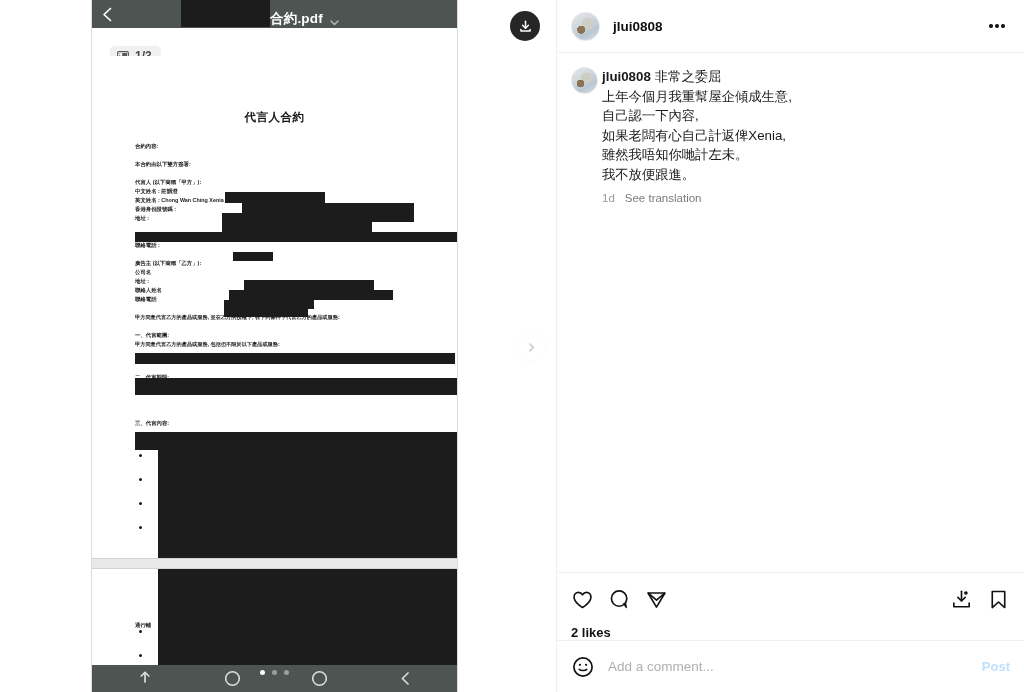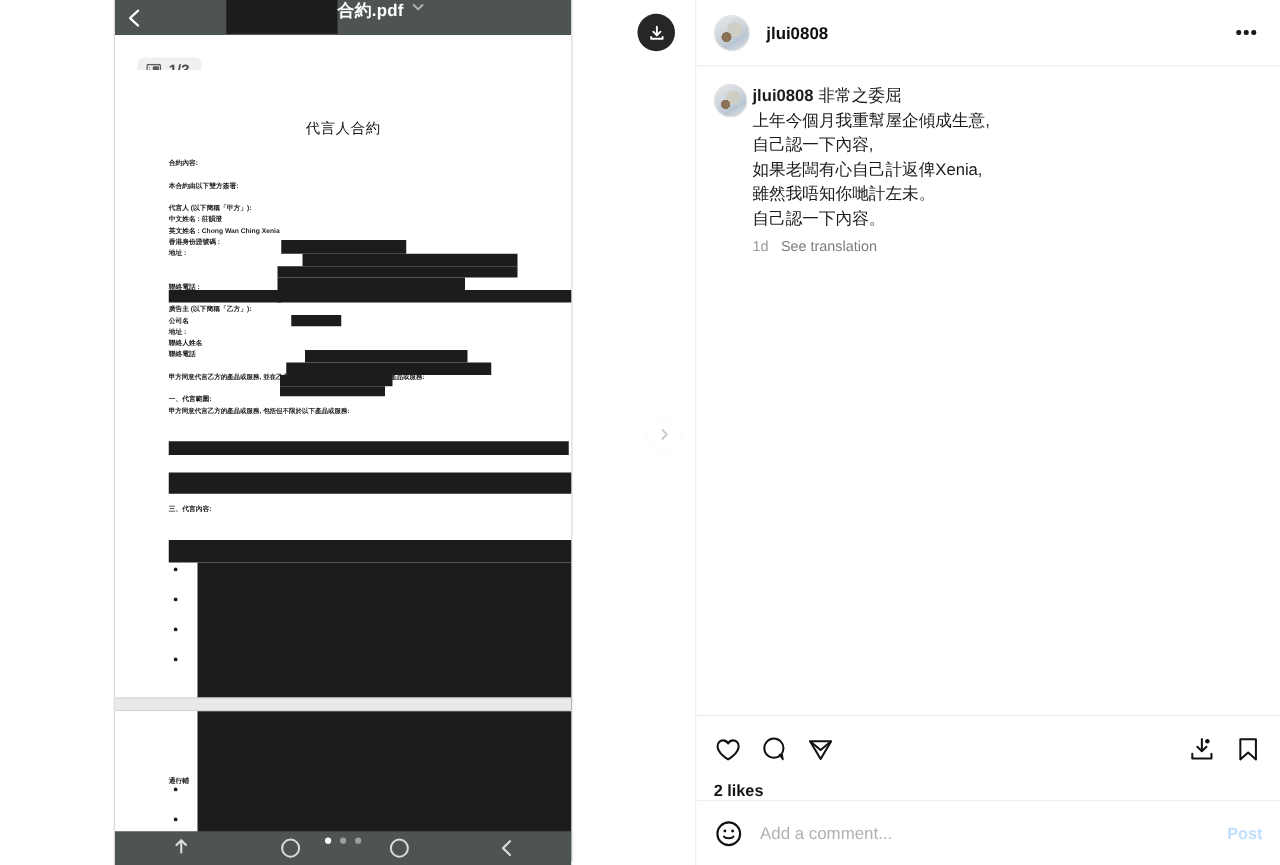--- a/index.html
+++ b/index.html
@@ -38,21 +38,21 @@
     display: flex; align-items: center; justify-content: center;
     cursor: pointer;
   }
   .pdf-back svg { display:block; }
   .pdf-redact-top {
     position: absolute; left: 89px; top: 0; width: 89px; height: 27px;
     background: #1c1c1c;
   }
   .pdf-title {
     position: absolute; left: 178px; top: 0; height: 28px;
-    display: flex; align-items: flex-start; gap: 6px;
+    display: flex; align-items: flex-end; gap: 6px;
     font-size: 13.5px; font-weight: 700; color: #ffffff; letter-spacing: .2px;
   }
   .pdf-title .chev { opacity: .55; display:flex; }
 
   .pdf-body {
     position: relative;
     height: 664px; width: 100%;
     background: #ffffff;
   }
   .page-chip {
@@ -66,22 +66,22 @@
 
   .doc-page { position: absolute; left: 0; width: 100%; background:#fff; }
   .doc-page.p1 { top: 28px; height: 484px; }
   .page-gap {
     position: absolute; left: 0; top: 530px; width: 100%; height: 11px;
     background: #e9e9e9; border-top: 1px solid #d3d3d3; border-bottom: 1px solid #d3d3d3;
   }
   .doc-page.p2 { top: 541px; height: 123px; }
 
   .doc-title {
-    text-align: center; font-size: 11.5px; font-weight: 400; color: #141414;
-    letter-spacing: .5px; margin-top: 39px;
+    text-align: center; font-size: 11.5px; font-weight: 700; color: #141414;
+    letter-spacing: .5px; margin-top: 54px;
   }
   .doc-body { position: relative; padding: 0 16px 0 43px; margin-top: 17px; }
   .l { font-size: 5.4px; line-height: 9px; color: #1b1b1b; font-weight: 700; white-space: nowrap; }
   .l.sp { height: 9px; }
   .l.gap6 { margin-top: 6px; }
   .l.gap10 { margin-top: 10px; }
   .l.wide { font-size: 5.2px; }
 
   
   .rb { position: absolute; background: #1c1c1c; }
@@ -383,21 +383,21 @@
 
     <div class="ig-caption-wrap">
       <div class="avatar sm"></div>
       <div>
         <div class="cap-text">
           <span class="cu">jlui0808</span><span>非常之委屈</span><br>
           <span>上年今個月我重幫屋企傾成生意,</span><br>
           <span>自己認一下內容,</span><br>
           <span>如果老闆有心自己計返俾Xenia,</span><br>
           <span>雖然我唔知你哋計左未。</span><br>
-          <span>自己認一下內容。</span>
+          <span>我不放便跟進。</span>
         </div>
         <div class="cap-meta">
           <span>1d</span>
           <span class="tr">See translation</span>
         </div>
       </div>
     </div>
 
     <div class="ig-actions-sec">
       <div class="ig-actions">

